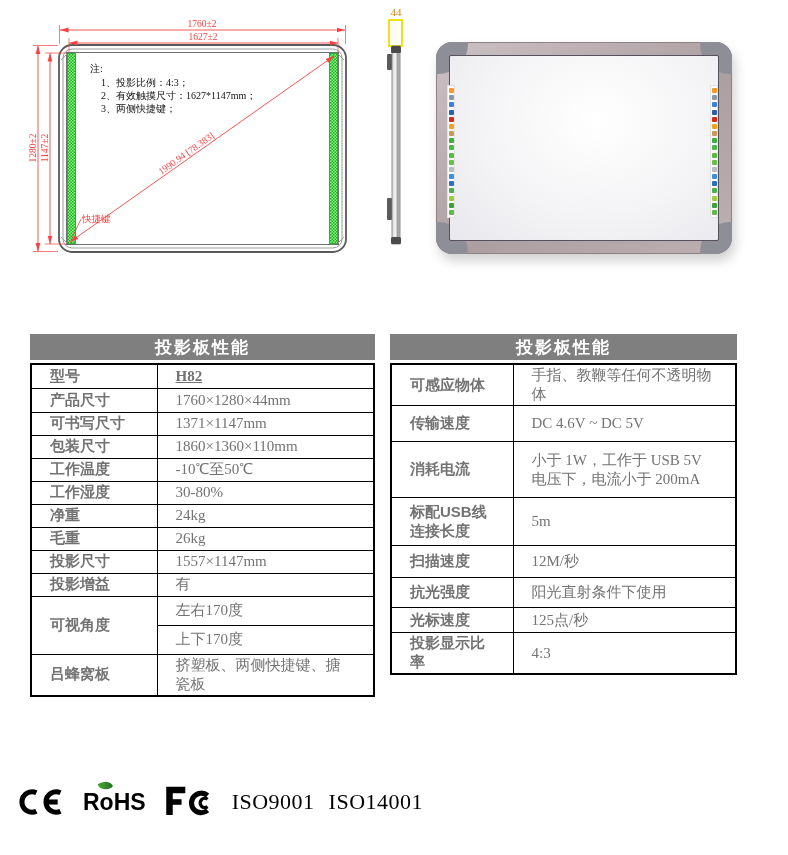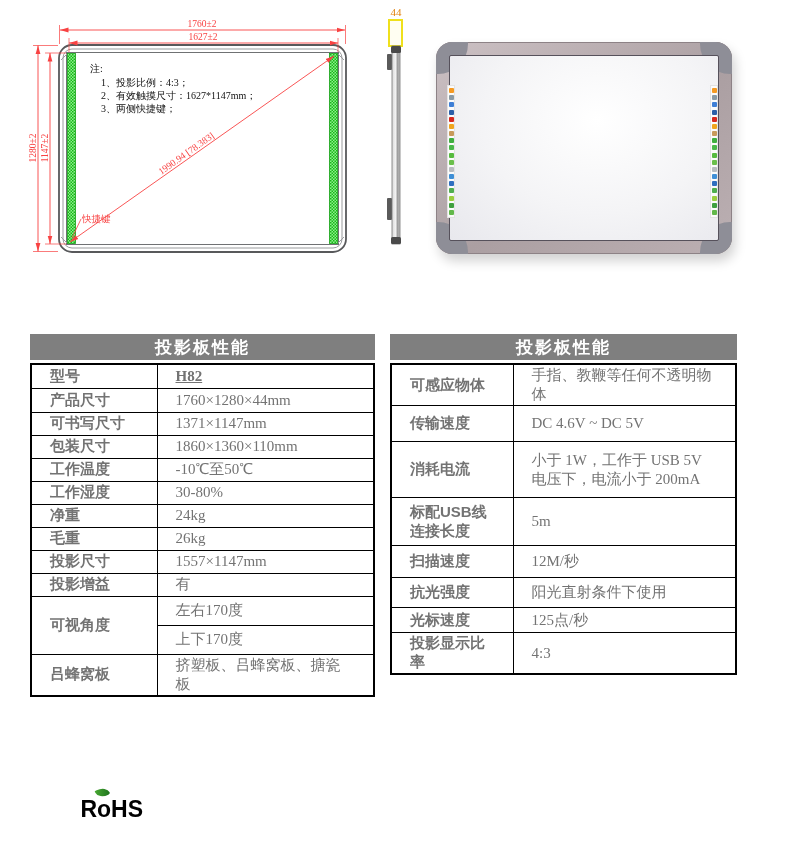--- a/index.html
+++ b/index.html
@@ -38,21 +38,21 @@
   table.spec { position:absolute; border-collapse:collapse; table-layout:fixed;
                border:2px solid #000; background:#fff; }
   table.spec td { border:1.5px solid #000; padding:1px 18px; vertical-align:middle;
                   color:#737373; overflow:hidden; }
   td.lbl { font-family:"Liberation Sans", sans-serif; font-weight:bold; font-size:15px; }
   td.val { font-family:"Liberation Serif", serif; font-size:15px; }
   td.val.bold { font-weight:bold;text-decoration:underline; }
 
   
   .certs { position:absolute; left:16px; top:779px; height:46px; display:flex;
-           align-items:center; gap:17px;flex-direction:column; }
+           align-items:center; gap:17px; }
   .rohs { position:relative; font-weight:900; font-size:23px; color:#000;
           font-family:"Liberation Sans", sans-serif; letter-spacing:0px; }
   .rohs .leaf { position:absolute; left:16px; top:-8px; width:13px; height:9px;
                 background:linear-gradient(120deg,#48a832,#1d721d);
                 border-radius:0 100% 20% 100%; transform:rotate(-26deg); }
   .iso { font-family:"Liberation Serif", serif; font-size:22px; color:#000;
          display:flex; gap:14px; letter-spacing:0.5px; }
 </style>
 </head>
 <body>
@@ -230,21 +230,21 @@
         </tr>
       <tr style="height:29px">
         <td class="lbl" rowspan="2">可视角度</td>
         <td class="val">左右170度</td>
         </tr>
       <tr style="height:29px">
         <td class="val">上下170度</td>
         </tr>
       <tr style="height:27px">
         <td class="lbl">吕蜂窝板</td>
-        <td class="val">挤塑板、吕蜂窝板、搪瓷板</td>
+        <td class="val">挤塑板、两侧快捷键、搪瓷板</td>
         </tr>
     </tbody>
   </table>
 
   <div class="tbl-header" style="left:390px; top:334px; width:347px;">投影板性能</div>
 
   <table class="spec" style="left:390px; top:363px; width:347px;">
     <colgroup>
         <col style="width:122px">
         <col>

